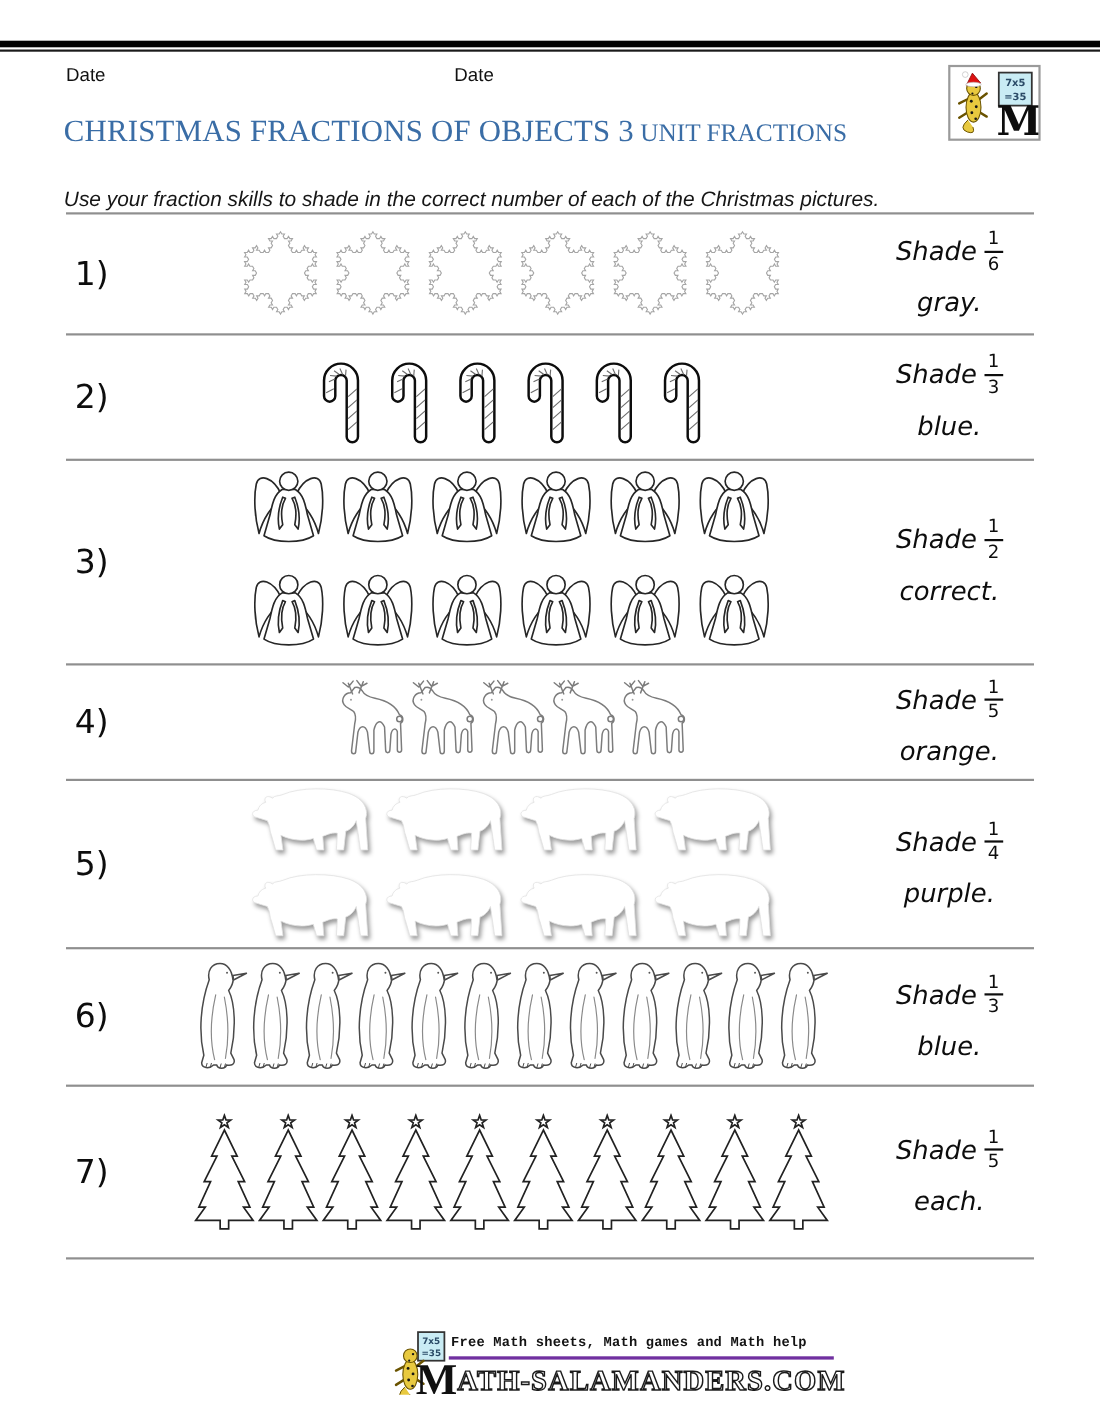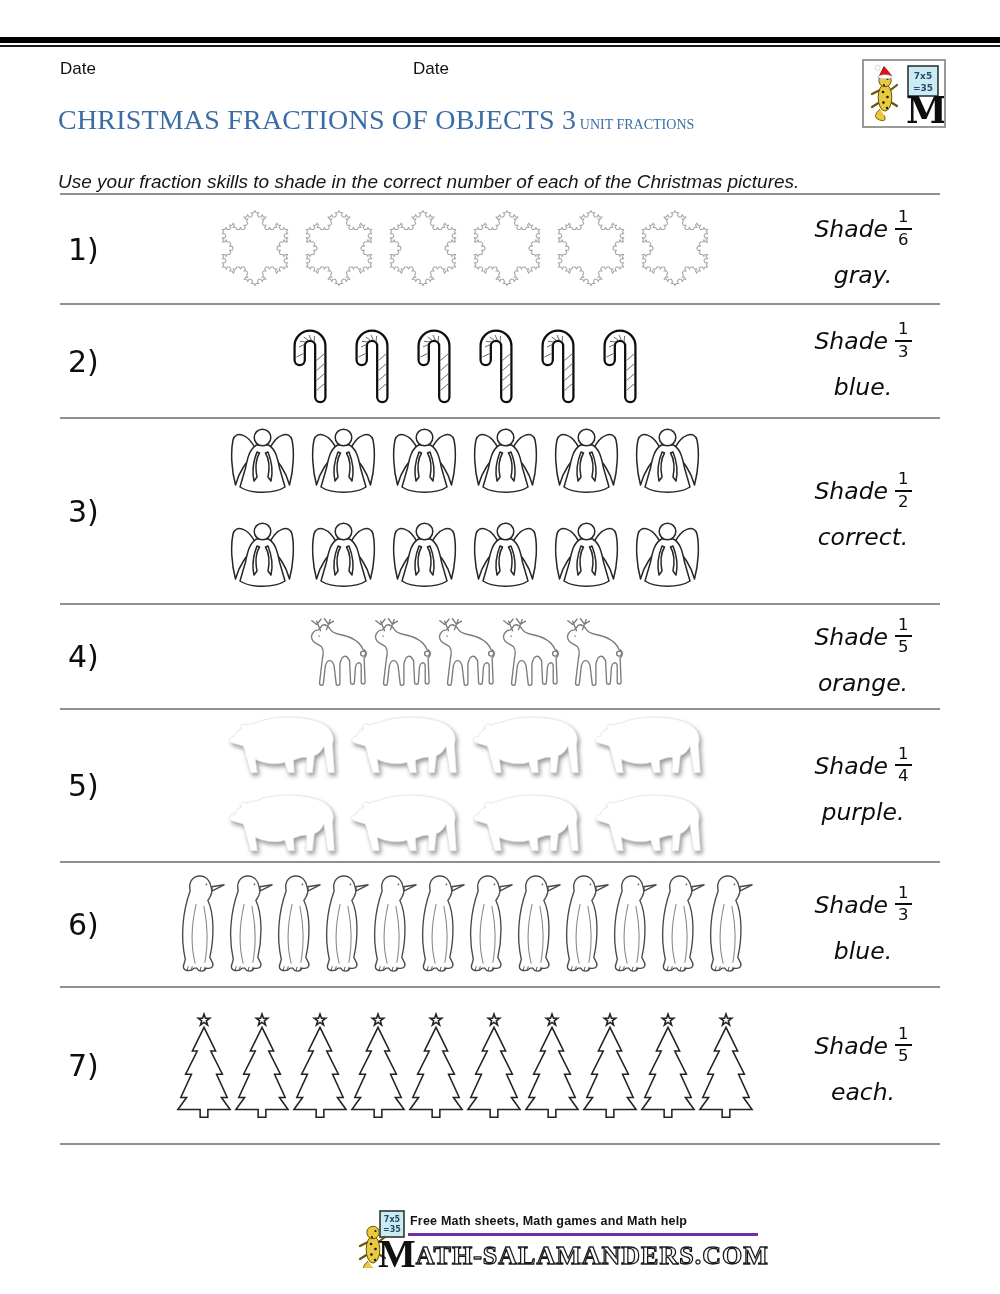--- a/index.html
+++ b/index.html
@@ -13,21 +13,21 @@
   .top-bar-thin  { position:absolute; left:0; top:45px; width:1000px; height:2px; background:#1a1a1a; }
 
   .name-label { position:absolute; left:60px; top:59px; font-size:17px; font-family:"Liberation Sans", sans-serif; }
   .date-label { position:absolute; left:413px; top:59px; font-size:17px; font-family:"Liberation Sans", sans-serif; }
 
   .corner-logo { position:absolute; left:862px; top:59px; width:84px; height:69px;
     border:2px solid #9a9a9a; background:#fff; }
 
   .page-title { position:absolute; left:58px; top:104px; font-family:"Liberation Serif", serif; white-space:nowrap; }
   .page-title .t-main   { font-size:28px; letter-spacing:0.2px; }
-  .page-title .t-suffix { font-size:14px; }
+  .page-title .t-suffix { font-size:23px; }
 
   .instruction { position:absolute; left:58px; top:153px; font-size:19px; font-style:italic;
     font-family:"Liberation Sans", sans-serif; color:#161616;margin-top:18px; }
 
   .rows-wrap { position:absolute; left:60px; top:193px; width:880px; }
   .w-row { display:flex; align-items:center; border-top:2px solid #8f8f8f; }
   .w-row:last-child { border-bottom:2px solid #8f8f8f; }
   .row-num { width:90px; padding-left:8px; font-size:30px; color:#0d0d0d; flex:0 0 auto; }
   .row-pics { flex:1 1 auto; display:flex; flex-direction:column; align-items:center; justify-content:center; }
   .pic-line { display:flex; flex-direction:row; align-items:center; justify-content:center; }
@@ -49,21 +49,21 @@
   .icon-penguin        { width:60px;  height:104px; margin:0 -6px; position:relative; }
   .icon-christmas-tree { width:58px;  height:107px; }
 
   .gap-angel > .pic-line + .pic-line { margin-top:18px; }
   .gap-bear  > .pic-line + .pic-line { margin-top:8px; }
 
   
   .footer { position:absolute; left:352px; top:1206px; width:470px; height:72px; }
   .footer-logo-svg { position:absolute; left:0; top:4px; }
   .footer-tagline { position:absolute; left:58px; top:8px; font-size:12.5px; font-weight:bold;
-    font-family:Liberation Sans, sans-serif; color:#131313; letter-spacing:0.2px; white-space:nowrap; }
+    font-family:Liberation Mono, monospace; color:#131313; letter-spacing:0.2px; white-space:nowrap; }
   .footer-underline { position:absolute; left:56px; top:27px; width:350px; height:3px; }
   .footer-site { position:absolute; left:26px; top:24px; white-space:nowrap;
     font-family:Liberation Serif, serif; font-weight:bold; }
   .site-m { font-size:40px; color:#101010; letter-spacing:0; vertical-align:-3px; }
   .site-rest { font-size:26px; color:#fff; -webkit-text-stroke:1.3px #1b1b1b; letter-spacing:1px; }
 </style>
 </head>
 <body>
 
 <div class="top-bar-thick"></div>

